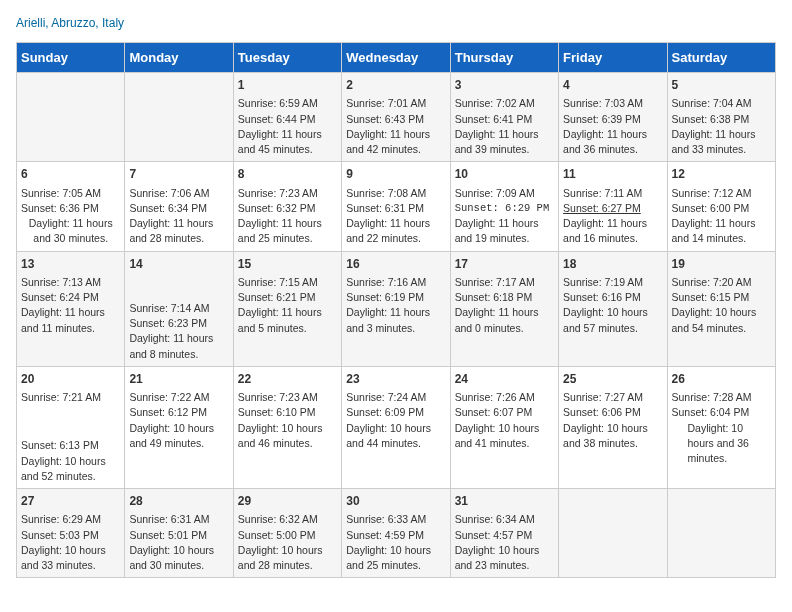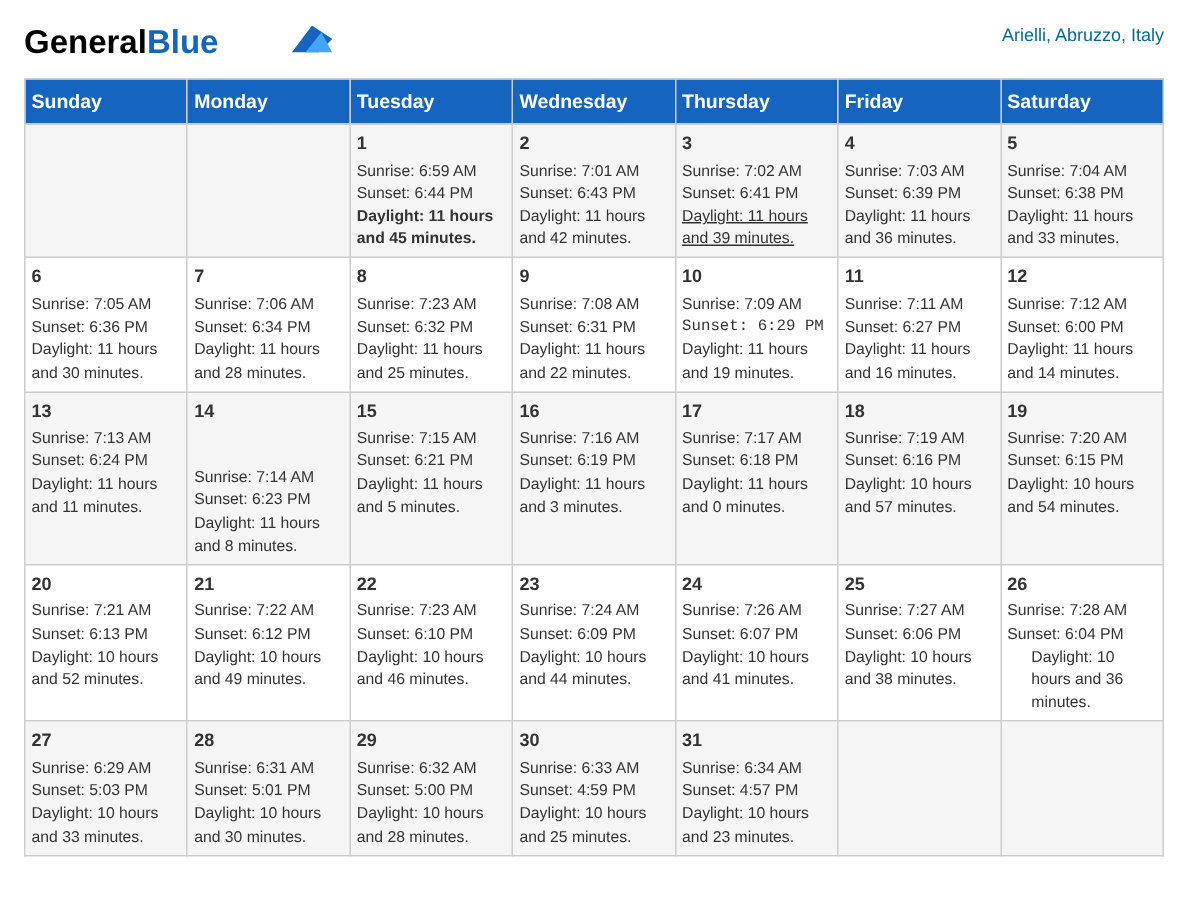--- a/index.html
+++ b/index.html
@@ -83,31 +83,20 @@
       margin-bottom: 2px;
     }
     .empty-cell {
       background-color: inherit;
     }
   </style>
 </head>
 <body>
 
 <div class="header-area">
-  <div class="logo">
-    <div style="display:flex; align-items:center;">
-      <span class="logo-text">
-        <span>General</span><span class="blue">Blue</span>
-      </span>
-      <svg class="logo-icon" viewBox="0 0 30 20" xmlns="http://www.w3.org/2000/svg">
-        <polygon points="0,20 15,0 30,10 20,20" fill="#1565c0"></polygon>
-        <polygon points="10,20 22,5 30,20" fill="#42a5f5"></polygon>
-      </svg>
-    </div>
-  </div>
   <div class="title-area">
     <div class="subtitle">Arielli, Abruzzo, Italy</div>
   </div>
 </div>
 
 <table>
   <thead>
     <tr>
     <th>Sunday</th>
         <th>Monday</th>
@@ -119,53 +108,53 @@
       </tr>
   </thead>
   <tbody id="calendar-body">
   <tr>
         <td class="empty-cell"></td>
         <td class="empty-cell"></td>
         <td>
           <span class="day-num">1</span>
           <span style="display: block;">Sunrise: 6:59 AM</span>
           <span style="display: block;">Sunset: 6:44 PM</span>
-          <span style="display: block; font-weight: bold;">Daylight: 11 hours and 45 minutes.</span>
+          <span style="display: block;">Daylight: 11 hours and 45 minutes.</span>
         </td>
         <td>
           <span class="day-num">2</span>
           <span style="display: block;">Sunrise: 7:01 AM</span>
           <span style="display: block;">Sunset: 6:43 PM</span>
           <span style="display: block;">Daylight: 11 hours and 42 minutes.</span>
         </td>
         <td>
           <span class="day-num">3</span>
           <span style="display: block;">Sunrise: 7:02 AM</span>
           <span style="display: block;">Sunset: 6:41 PM</span>
-          <span style="display: block; text-decoration: underline;">Daylight: 11 hours and 39 minutes.</span>
+          <span style="display: block;">Daylight: 11 hours and 39 minutes.</span>
         </td>
         <td>
           <span class="day-num">4</span>
           <span style="display: block;">Sunrise: 7:03 AM</span>
           <span style="display: block;">Sunset: 6:39 PM</span>
           <span style="display: block;">Daylight: 11 hours and 36 minutes.</span>
         </td>
         <td>
           <span class="day-num">5</span>
           <span style="display: block;">Sunrise: 7:04 AM</span>
           <span style="display: block;">Sunset: 6:38 PM</span>
           <span style="display: block;">Daylight: 11 hours and 33 minutes.</span>
         </td>
       </tr>
       <tr>
         <td>
           <span class="day-num">6</span>
           <span style="display: block;">Sunrise: 7:05 AM</span>
           <span style="display: block;">Sunset: 6:36 PM</span>
-          <span style="display: block;">Daylight: 11 hours and 30 minutes.</span>
+          <span style="display: block; text-align: center;">Daylight: 11 hours and 30 minutes.</span>
         </td>
         <td>
           <span class="day-num">7</span>
           <span style="display: block;">Sunrise: 7:06 AM</span>
           <span style="display: block;">Sunset: 6:34 PM</span>
           <span style="display: block;">Daylight: 11 hours and 28 minutes.</span>
         </td>
         <td>
           <span class="day-num">8</span>
           <span style="display: block;">Sunrise: 7:23 AM</span>
@@ -180,21 +169,21 @@
         </td>
         <td>
           <span class="day-num">10</span>
           <span style="display: block;">Sunrise: 7:09 AM</span>
           <span style="display: block; font-family: Liberation Mono, monospace;">Sunset: 6:29 PM</span>
           <span style="display: block;">Daylight: 11 hours and 19 minutes.</span>
         </td>
         <td>
           <span class="day-num">11</span>
           <span style="display: block;">Sunrise: 7:11 AM</span>
-          <span style="display: block;">Sunset: 6:27 PM</span>
+          <span style="display: block; text-decoration: underline;">Sunset: 6:27 PM</span>
           <span style="display: block;">Daylight: 11 hours and 16 minutes.</span>
         </td>
         <td>
           <span class="day-num">12</span>
           <span style="display: block;">Sunrise: 7:12 AM</span>
           <span style="display: block;">Sunset: 6:00 PM</span>
           <span style="display: block;">Daylight: 11 hours and 14 minutes.</span>
         </td>
       </tr>
       <tr>
@@ -238,21 +227,21 @@
           <span class="day-num">19</span>
           <span style="display: block;">Sunrise: 7:20 AM</span>
           <span style="display: block;">Sunset: 6:15 PM</span>
           <span style="display: block;">Daylight: 10 hours and 54 minutes.</span>
         </td>
       </tr>
       <tr>
         <td>
           <span class="day-num">20</span>
           <span style="display: block;">Sunrise: 7:21 AM</span>
-          <span style="display: block;">Sunset: 6:13 PM</span>
+          <span style="display: block; margin-top: 33px;">Sunset: 6:13 PM</span>
           <span style="display: block;">Daylight: 10 hours and 52 minutes.</span>
         </td>
         <td>
           <span class="day-num">21</span>
           <span style="display: block;">Sunrise: 7:22 AM</span>
           <span style="display: block;">Sunset: 6:12 PM</span>
           <span style="display: block;">Daylight: 10 hours and 49 minutes.</span>
         </td>
         <td>
           <span class="day-num">22</span>

